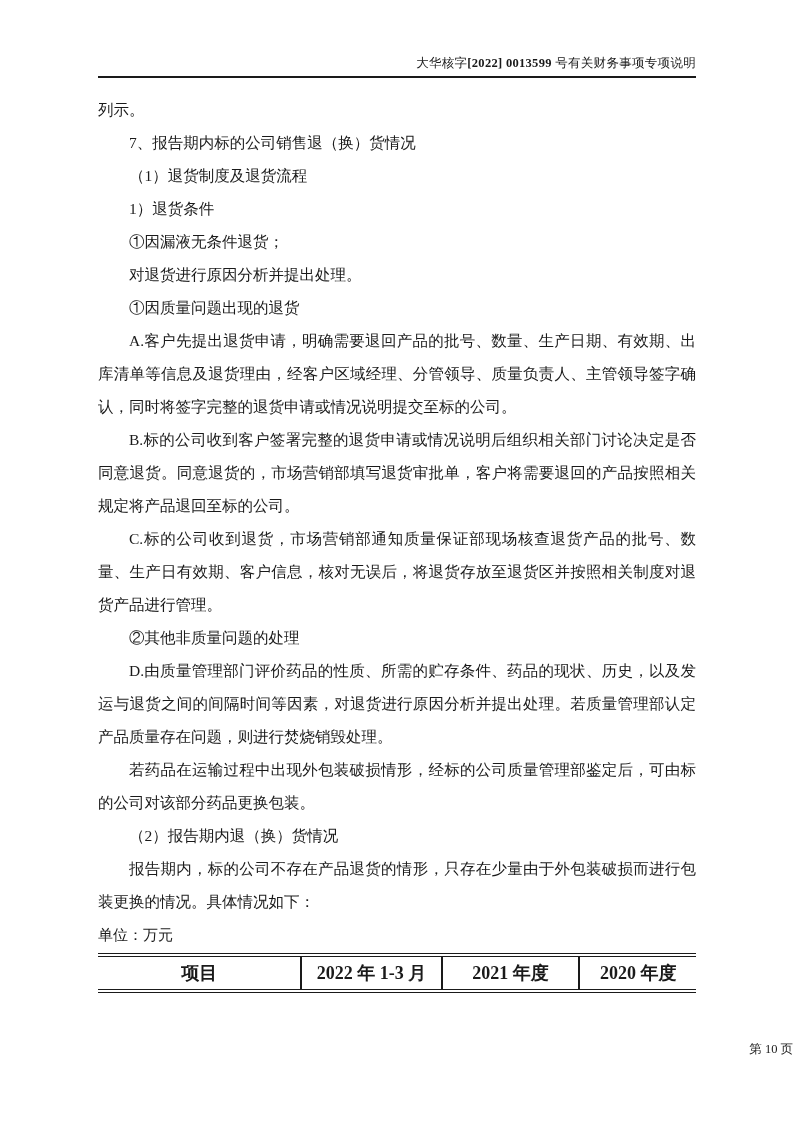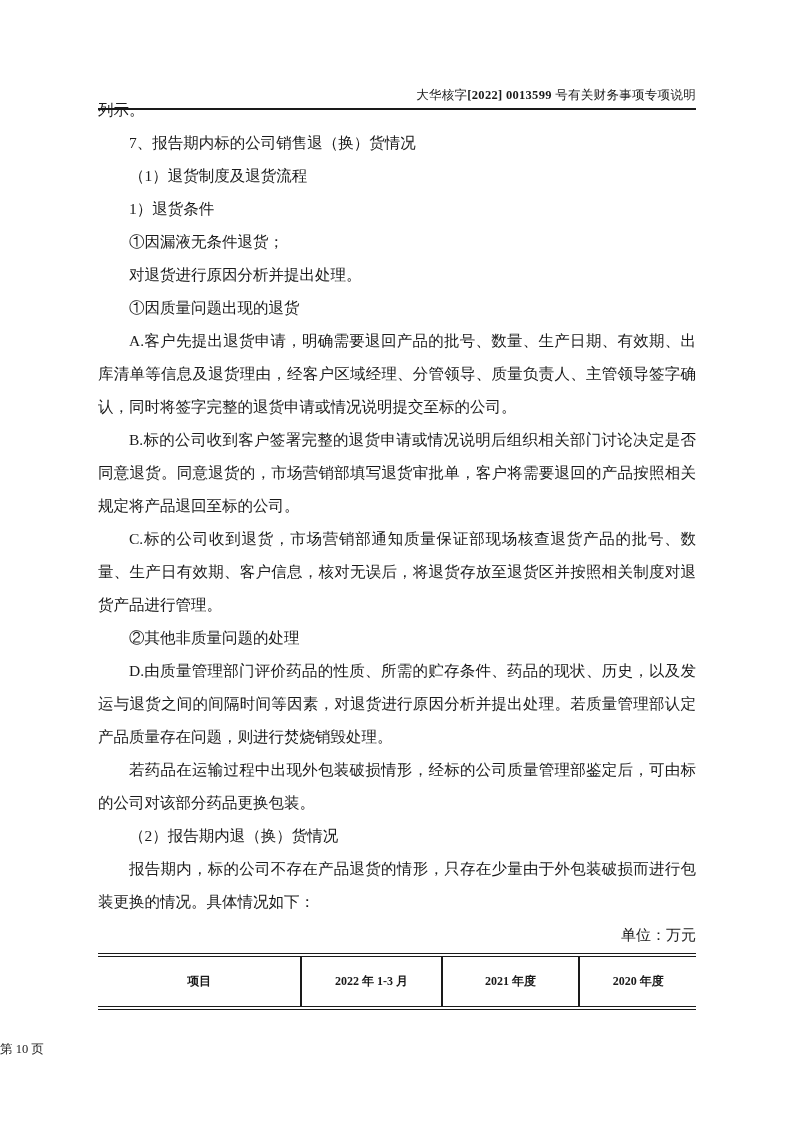--- a/index.html
+++ b/index.html
@@ -20,21 +20,20 @@
     position: absolute;
     top: 55px;
     left: 98px;
     width: 598px;
     text-align: right;
     font-size: 12.5px;
     line-height: 17px;
     padding-bottom: 4px;
     border-bottom: 2px solid #1a1a1a;
     letter-spacing: 0.3px;
-    margin-top: 32px;
   }
   .page-header b { font-family: "Liberation Serif", "DejaVu Serif", serif; }
   .doc-body {
     position: absolute;
     top: 93px;
     left: 98px;
     width: 598px;
   }
   .doc-par {
     margin: 0;
@@ -42,48 +41,48 @@
     line-height: 33px;
     text-align: justify;
     text-indent: 2em;
     word-break: break-all;
   }
   .doc-par.noindent { text-indent: 0; }
   .unit-note {
     margin-top: 2px;
     font-size: 15px;
     line-height: 30px;
-    text-align: right;
+    text-align: left;
   }
   table.data-table {
     width: 100%;
     border-collapse: collapse;
     border-top: 4px double #1a1a1a;
     border-bottom: 4px double #1a1a1a;
     margin-top: 3px;
   }
   table.data-table th {
-    font-size: 12px;
+    font-size: 18px;
     font-weight: bold;
     text-align: center;
-    padding: 16px 2px;
+    padding: 4px 2px;
     border-left: 2px solid #1a1a1a;
     font-family: "Liberation Serif", "DejaVu Serif", serif;
   }
   table.data-table th:first-child { border-left: none; }
   .col-item   { width: 34%; }
   .col-2022   { width: 23.5%; }
   .col-2021   { width: 23%; }
   .col-2020   { width: 19.5%; }
   .page-footer {
     position: absolute;
     top: 1041px;
     left: 0;
     width: 100%;
-    text-align: left;
+    text-align: right;
     font-size: 12.5px;
   }
 </style>
 </head>
 <body>
 
 <div class="page">
 
   <div class="page-header">
     <span>大华核字</span><b>[2022] 0013599</b><span> 号有关财务事项专项说明</span>

